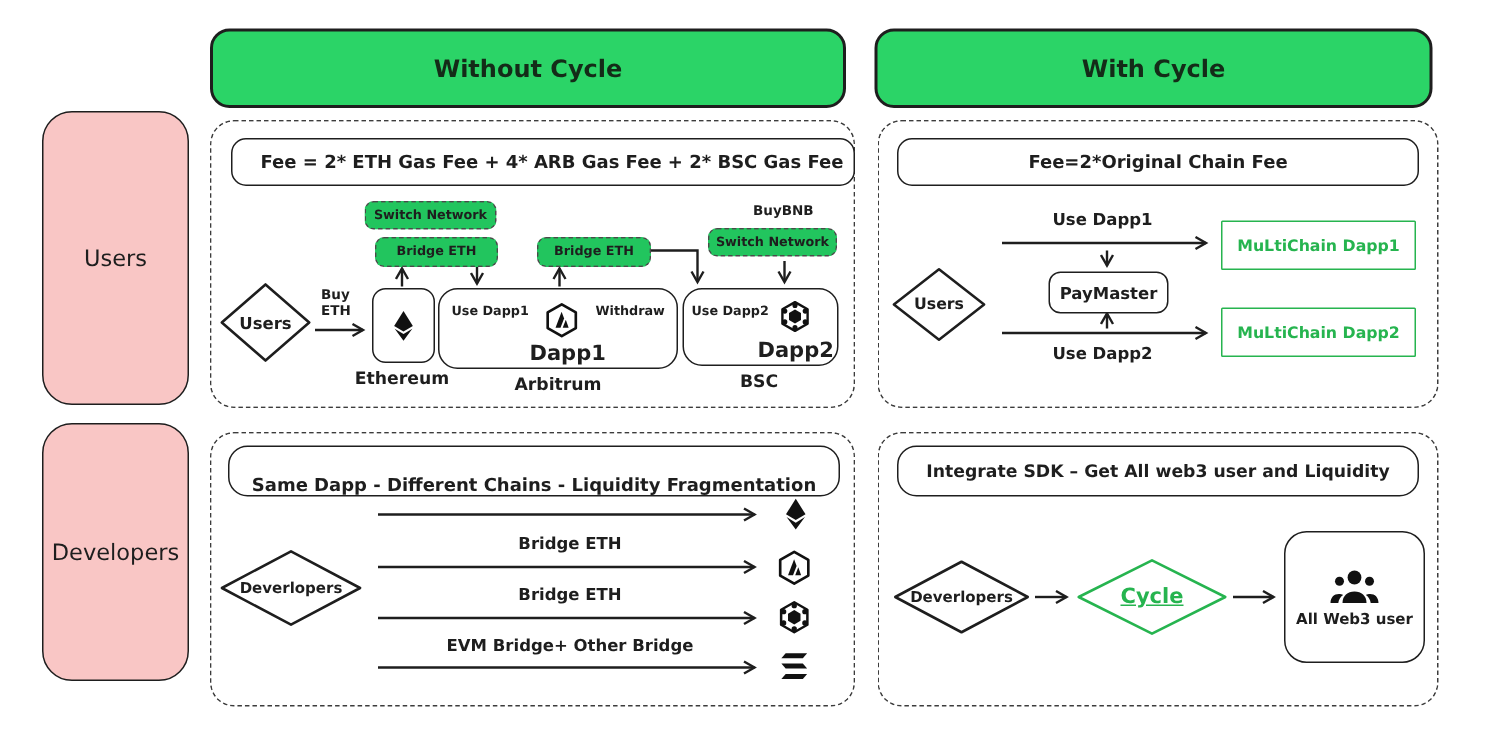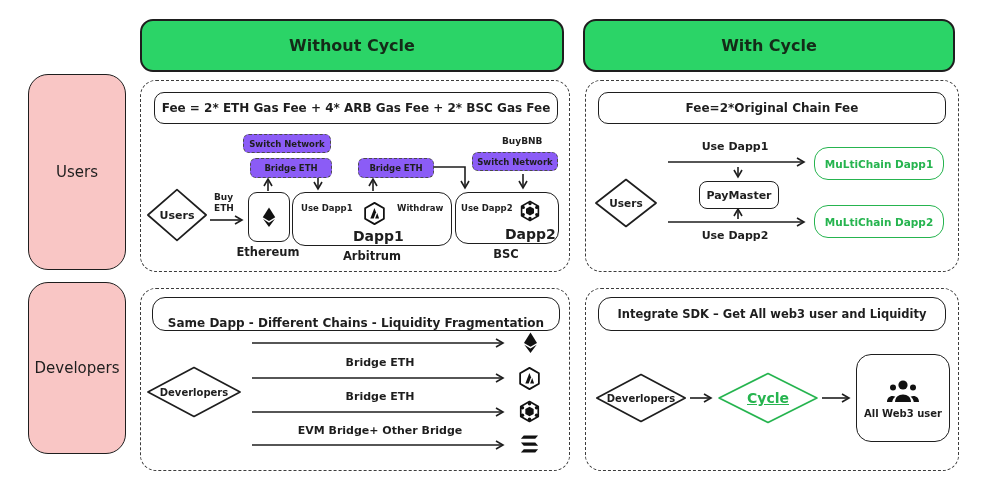--- a/index.html
+++ b/index.html
@@ -15,33 +15,33 @@
   .pinkbox {
     position:absolute; background:#f9c6c5; border:1.6px solid #1e1e1e; border-radius:20px;
     display:flex; align-items:center; justify-content:center; font-size:15px; color:#1e1e1e;
   }
   .panel { position:absolute; border:1.6px dashed #3c3c3c; border-radius:16px; }
   .wbox {
     position:absolute; background:#fff; border:1.5px solid #1e1e1e; border-radius:10px;
     display:flex; align-items:center; justify-content:center; font-weight:bold; white-space:nowrap;
   }
   .callout {
-    position:absolute; background:#8b5cf6; border:1.3px dashed #4a4a4a; border-radius:6px;
+    position:absolute; background:#22c55e; border:1.3px dashed #4a4a4a; border-radius:6px;
     display:flex; align-items:center; justify-content:center;
     font-size:8.5px; font-weight:bold; white-space:nowrap;
   }
   .lbl { position:absolute; font-weight:bold; white-space:nowrap; }
   .ctr { text-align:center; }
   .diamond { position:absolute; }
   .diamond svg.shape { position:absolute; left:0; top:0; width:100%; height:100%; }
   .diamond polygon { fill:#fff; stroke:#1e1e1e; stroke-width:1.7; stroke-linejoin:round; vector-effect:non-scaling-stroke; }
   .diamond .dlabel { position:absolute; inset:0; display:flex; align-items:center; justify-content:center; font-weight:bold; }
   .diamond.green polygon { stroke:#26b44f; }
   .diamond.green .dlabel { color:#26b44f; }
-  .greenbox { border:1.7px solid #26b44f; color:#26b44f; border-radius:14px; }
+  .greenbox { border:1.7px solid #26b44f; color:#26b44f; border-radius:1px; }
   .icon { position:absolute; }
   .icon svg { display:block; width:100%; height:100%; }
   .overlay { position:absolute; left:0; top:0; width:994px; height:492px; pointer-events:none; }
   .overlay path { stroke:#1e1e1e; stroke-width:1.6; fill:none; }
   .overlay path.dash { stroke-dasharray:5 4; }
 </style>
 </head>
 <body>
 
 <div class="canvas">
@@ -89,21 +89,21 @@
     <span>Without Cycle</span>
   </div>
 
   <div class="pinkbox" style="left:28px; top:74px; width:96px; height:194px;">
     <span>Users</span>
   </div>
   <div class="pinkbox" style="left:28px; top:282px; width:96px; height:170px;">
     <span>Developers</span>
   </div>
 
-  <div class="wbox" style="left:154px; top:92px; width:402px; height:30px; font-size:12px;">
+  <div class="wbox" style="left:154px; top:92px; width:402px; height:30px; font-size:12px;padding-left:12px;">
     <span>Fee = 2* ETH Gas Fee + 4* ARB Gas Fee + 2* BSC Gas Fee</span>
   </div>
 
   <div class="diamond" style="left:146px; top:188px; width:62px; height:54px;">
     <svg class="shape" viewBox="0 0 100 100" preserveAspectRatio="none">
         <polygon points="50,3 97,50 50,97 3,50"></polygon>
       </svg>
     <span class="dlabel" style="font-size:11px;">Users</span>
   </div>
 

